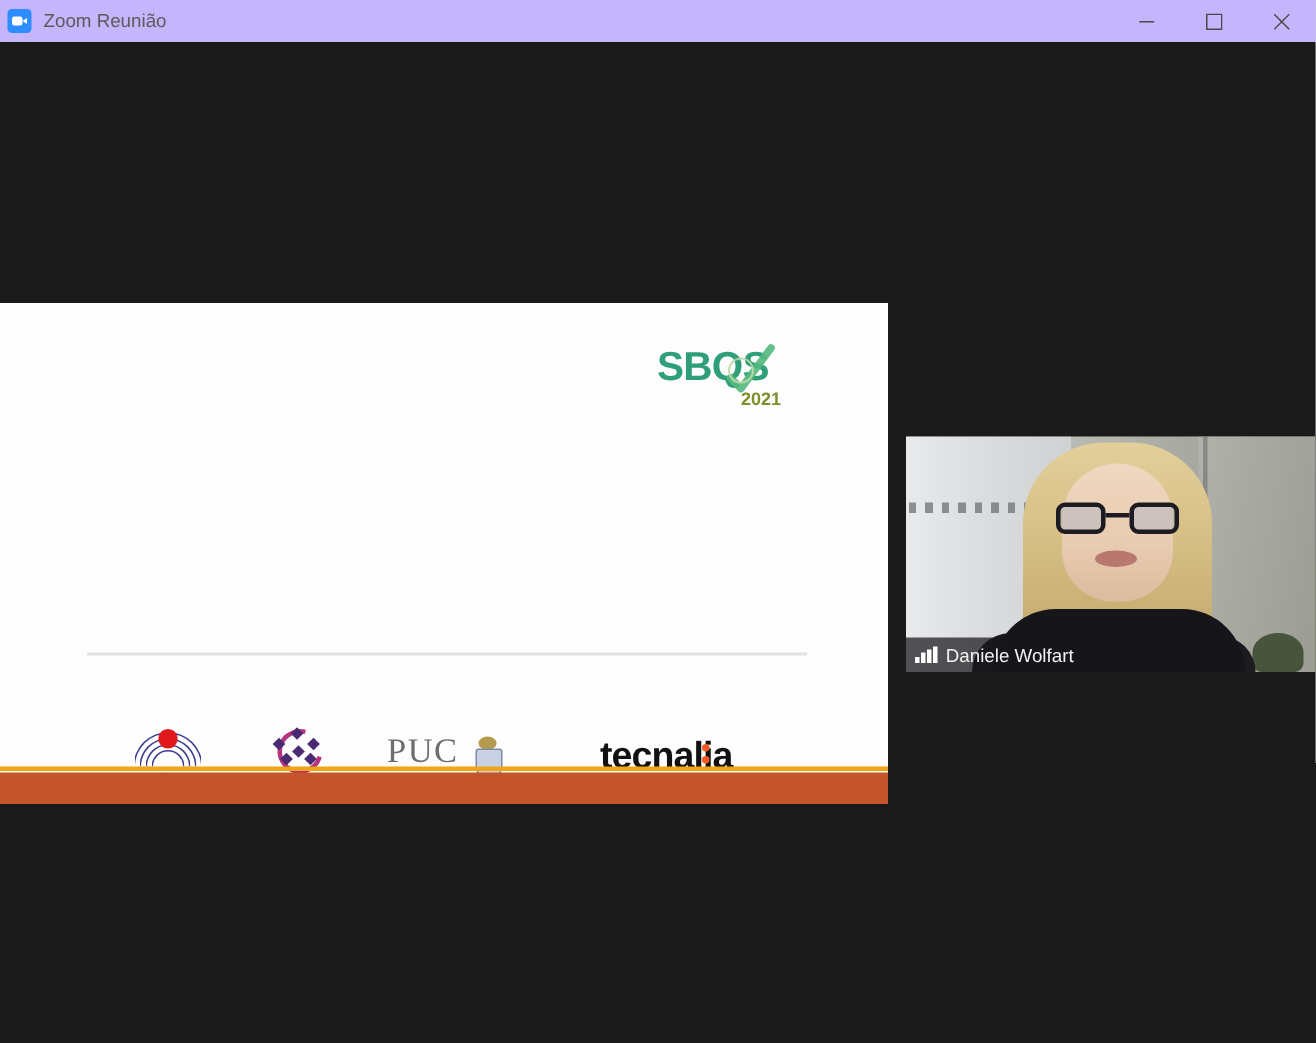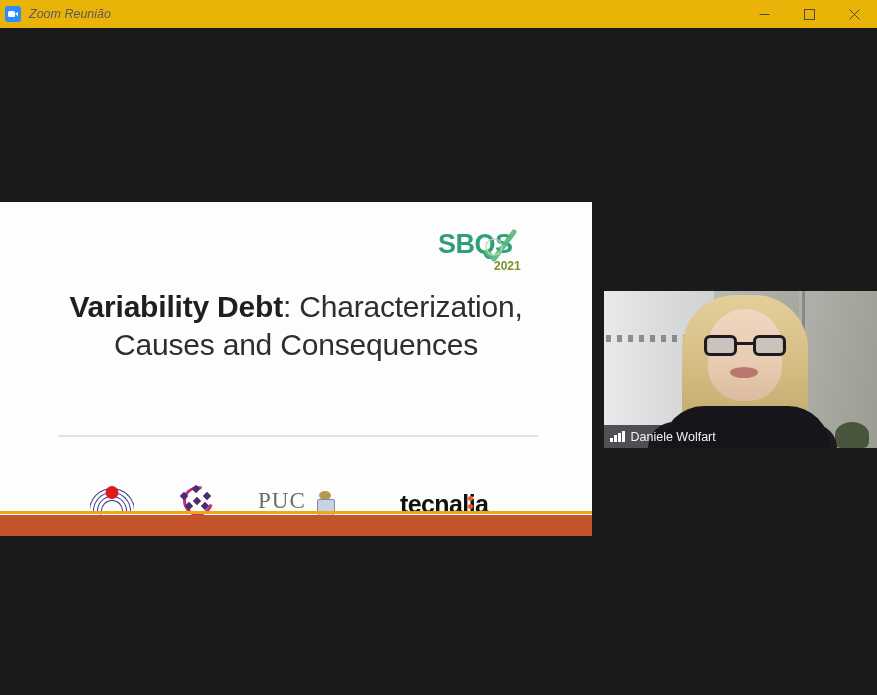--- a/index.html
+++ b/index.html
@@ -12,24 +12,23 @@
     height: 695px;
     overflow: hidden;
     font-family: "Liberation Sans", sans-serif;
   }
 
   
   .titlebar {
     position: absolute;
     left: 0; top: 0;
     width: 877px; height: 28px;
-    background: #eab308;
+    background: #c4b5fd;
     display: flex;
     align-items: center;
-    font-style: italic;
   }
   .app-icon {
     width: 16px; height: 16px;
     margin-left: 5px;
     border-radius: 3px;
     background: #2d8cff;
     position: relative;
     flex: none;
   }
   .app-icon::before {
@@ -120,21 +119,21 @@
   .logos {
     position: absolute;
     left: 60px; top: 275px;
     width: 470px; height: 46px;
   }
   .logo-slot {
     position: absolute;
     bottom: 0;
     display: flex;
     flex-direction: column;
-    align-items: flex-start;
+    align-items: flex-end;
     margin-top: 24px;
   }
 
   
   .unioeste { left: 30px; }
   .uni-mark {
     width: 44px; height: 28px;
     position: relative;
     overflow: hidden;
   }
@@ -443,23 +442,20 @@
 
     <div class="slide-logo">
       <svg width="92" height="48" viewBox="0 0 92 48" aria-hidden="true">
         <text x="0" y="27" font-family="Liberation Sans, sans-serif" font-size="27" font-weight="bold" fill="#2f9f79" letter-spacing="-0.5">SBQS</text>
         <path d="M49 26 L56 33 L76 6" fill="none" stroke="#56b97f" stroke-width="5" stroke-linecap="round" stroke-linejoin="round" opacity="0.92"></path>
         <circle cx="56" cy="21" r="8" fill="none" stroke="#bcd9a8" stroke-width="1.4" opacity="0.9"></circle>
         <text x="56" y="44" font-family="Liberation Sans, sans-serif" font-size="12" font-weight="bold" fill="#7f8f2a">2021</text>
       </svg>
     </div>
 
-    <div class="slide-title">
-      <b>Variability Debt</b><span>: Characterization, Causes and Consequences</span>
-    </div>
 
     <div class="divider"></div>
 
 
     <div class="logos">
 
       <div class="logo-slot unioeste">
         <div class="uni-mark">
           <i style="width:44px;height:22px;"></i>
           <i style="width:36px;height:18px;"></i>

